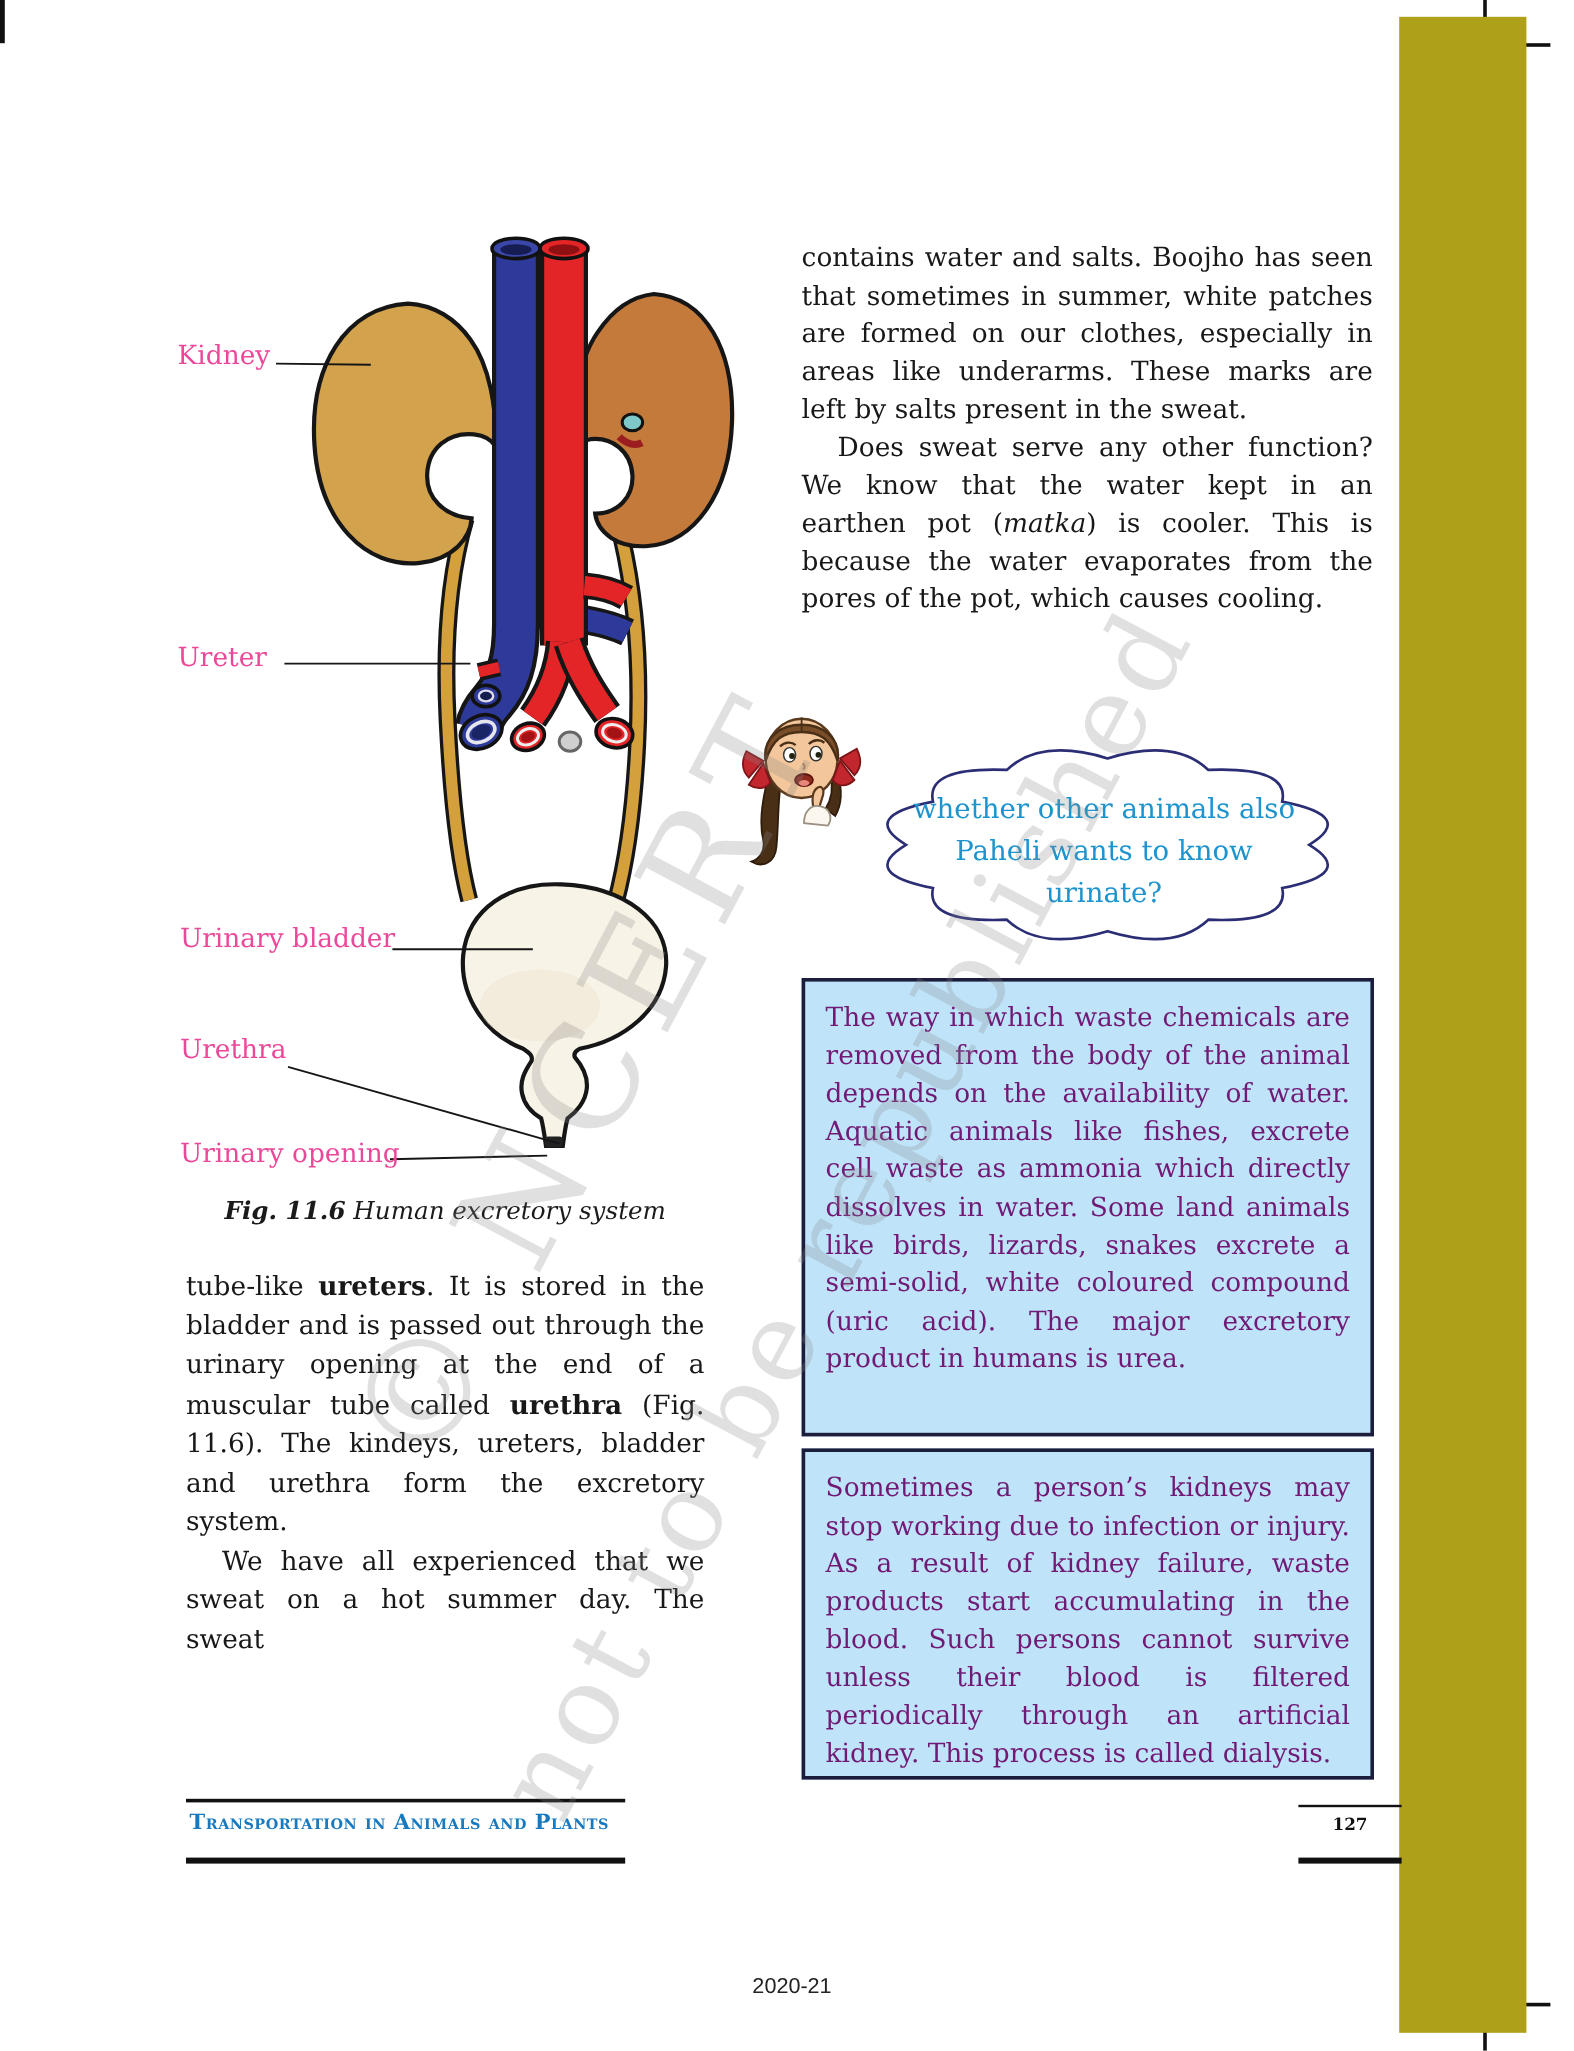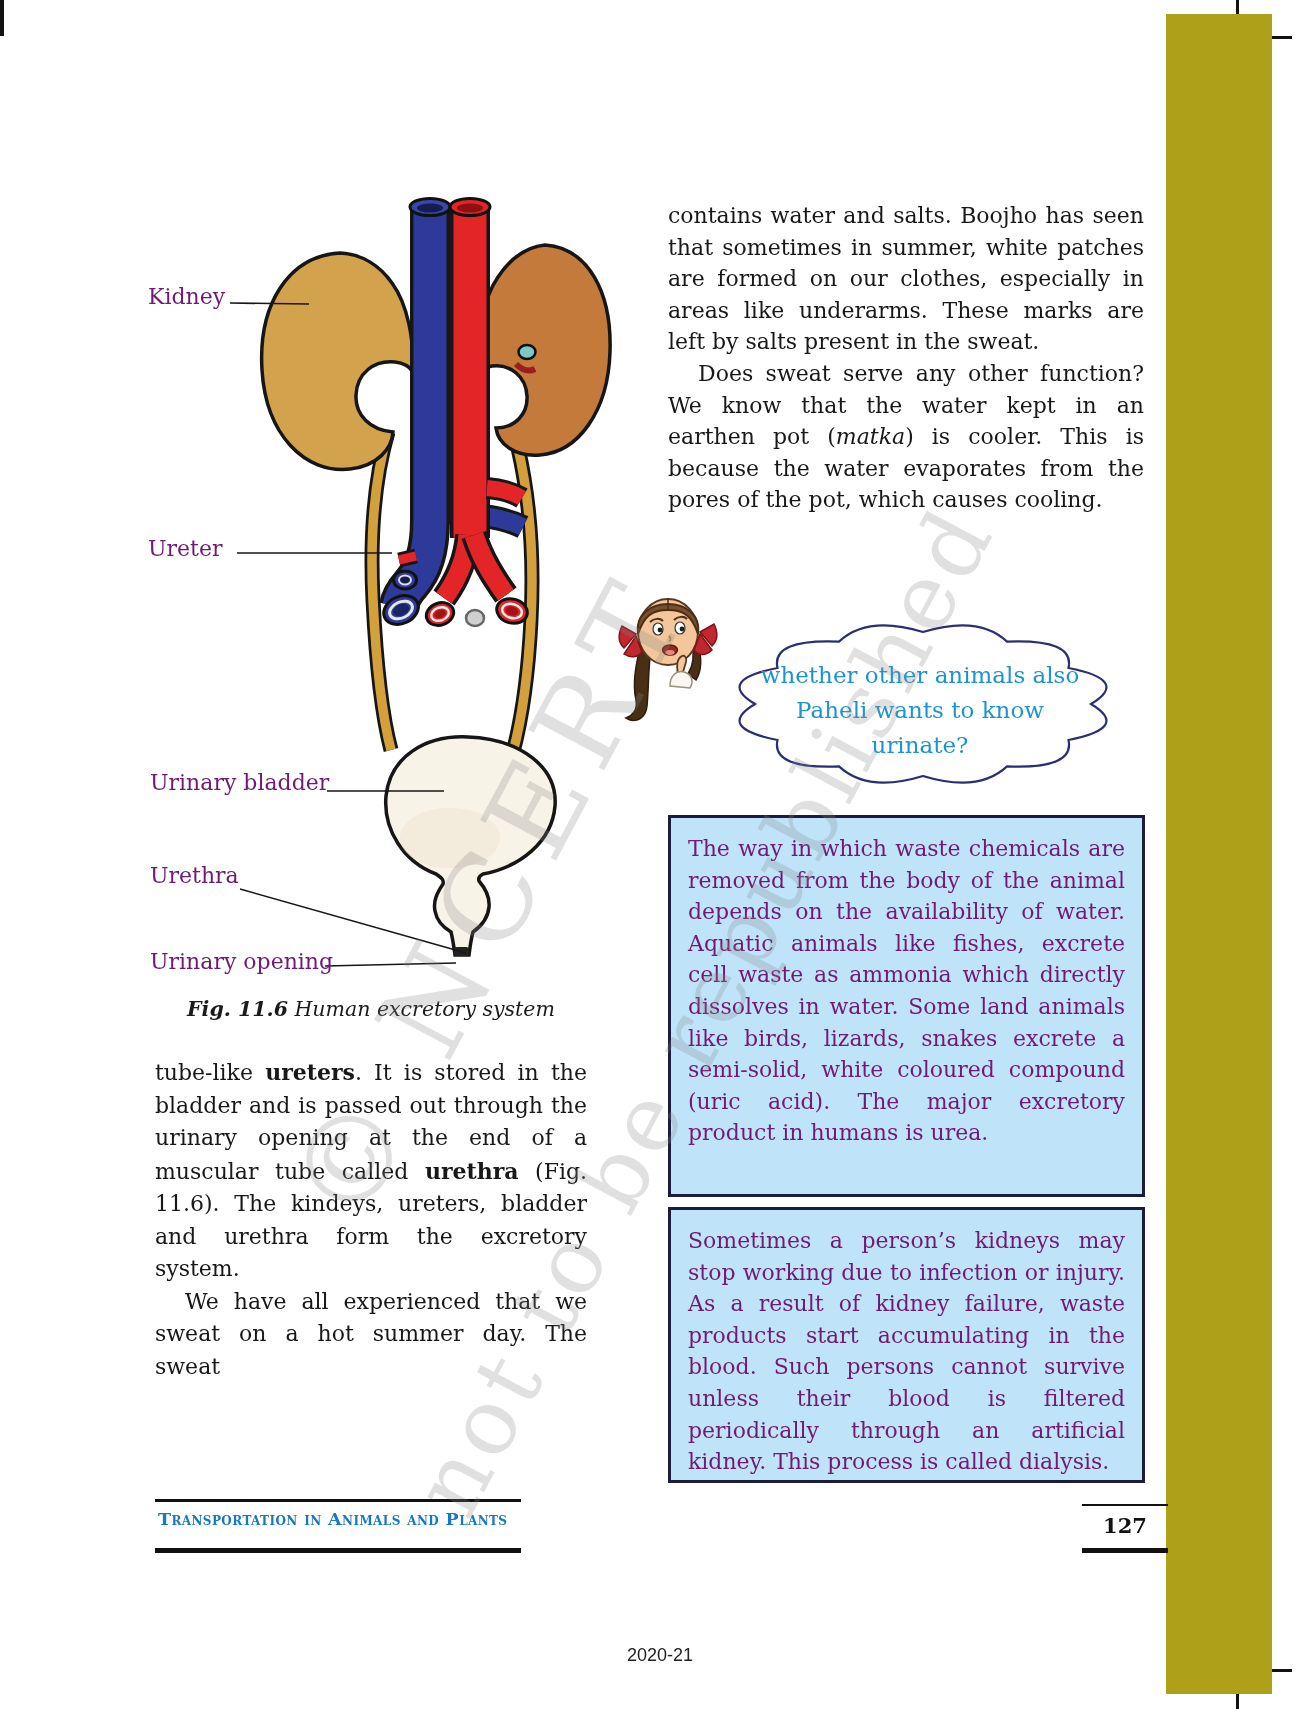--- a/index.html
+++ b/index.html
@@ -12,21 +12,21 @@
     transform:rotate(-62deg);z-index:6;pointer-events:none;}
   .watermark div{color:rgba(135,135,135,0.26);white-space:nowrap;font-family:"DejaVu Serif",serif;}
   .wm1{font-size:118px;letter-spacing:16px;margin-bottom:120px;}
   .wm2{font-size:92px;letter-spacing:6px;}
 
   
   .olive-bar{position:absolute;left:1166px;top:14px;width:106px;height:1680px;background:#AFA019;}
   .mark{position:absolute;background:#111;}
 
   
-  .fig-label{position:absolute;font-size:22px;color:#701a75;}
+  .fig-label{position:absolute;font-size:22px;color:#ec4899;}
   .fig-caption{position:absolute;left:155px;top:997px;width:432px;text-align:center;font-size:20.5px;color:#1b1b1b;}
   .fig-caption .cap-b{font-weight:bold;font-style:italic;}
   .fig-caption .cap-i{font-style:italic;}
 
   
   .leftcol{position:absolute;left:155px;top:1056px;width:432px;font-size:22px;line-height:32.5px;
     text-align:justify;color:#181818;}
   .leftcol p{margin:0;}
   .leftcol p.indent{text-indent:30px;}
   .rightcol{position:absolute;left:668px;top:200px;width:476px;font-size:22px;line-height:31.6px;
@@ -45,21 +45,21 @@
     border:3px solid #1c1c3c;padding:15px 17px 0 17px;font-size:22px;line-height:31.6px;
     text-align:justify;color:#701a75;overflow:hidden;}
   .box1{top:815px;height:382px;}
   .box2{top:1207px;height:276px;}
 
   
   .footer-rule{position:absolute;background:#111;}
   .chapter-footer{position:absolute;left:158px;top:1509px;font-size:17.5px;font-weight:bold;
     font-variant:small-caps;letter-spacing:0.4px;color:#1879BE;}
   .page-number{position:absolute;left:1082px;top:1513px;width:86px;text-align:center;
-    font-size:21px;font-weight:bold;color:#111;}
+    font-size:14px;font-weight:bold;color:#111;}
   .year-footer{position:absolute;left:560px;top:1645px;width:200px;text-align:center;
     font-family:"Liberation Sans","DejaVu Sans",sans-serif;font-size:18px;color:#222;}
 
   .content{position:relative;z-index:3;}
 </style>
 </head>
 <body>
 
 <div class="page">
 

